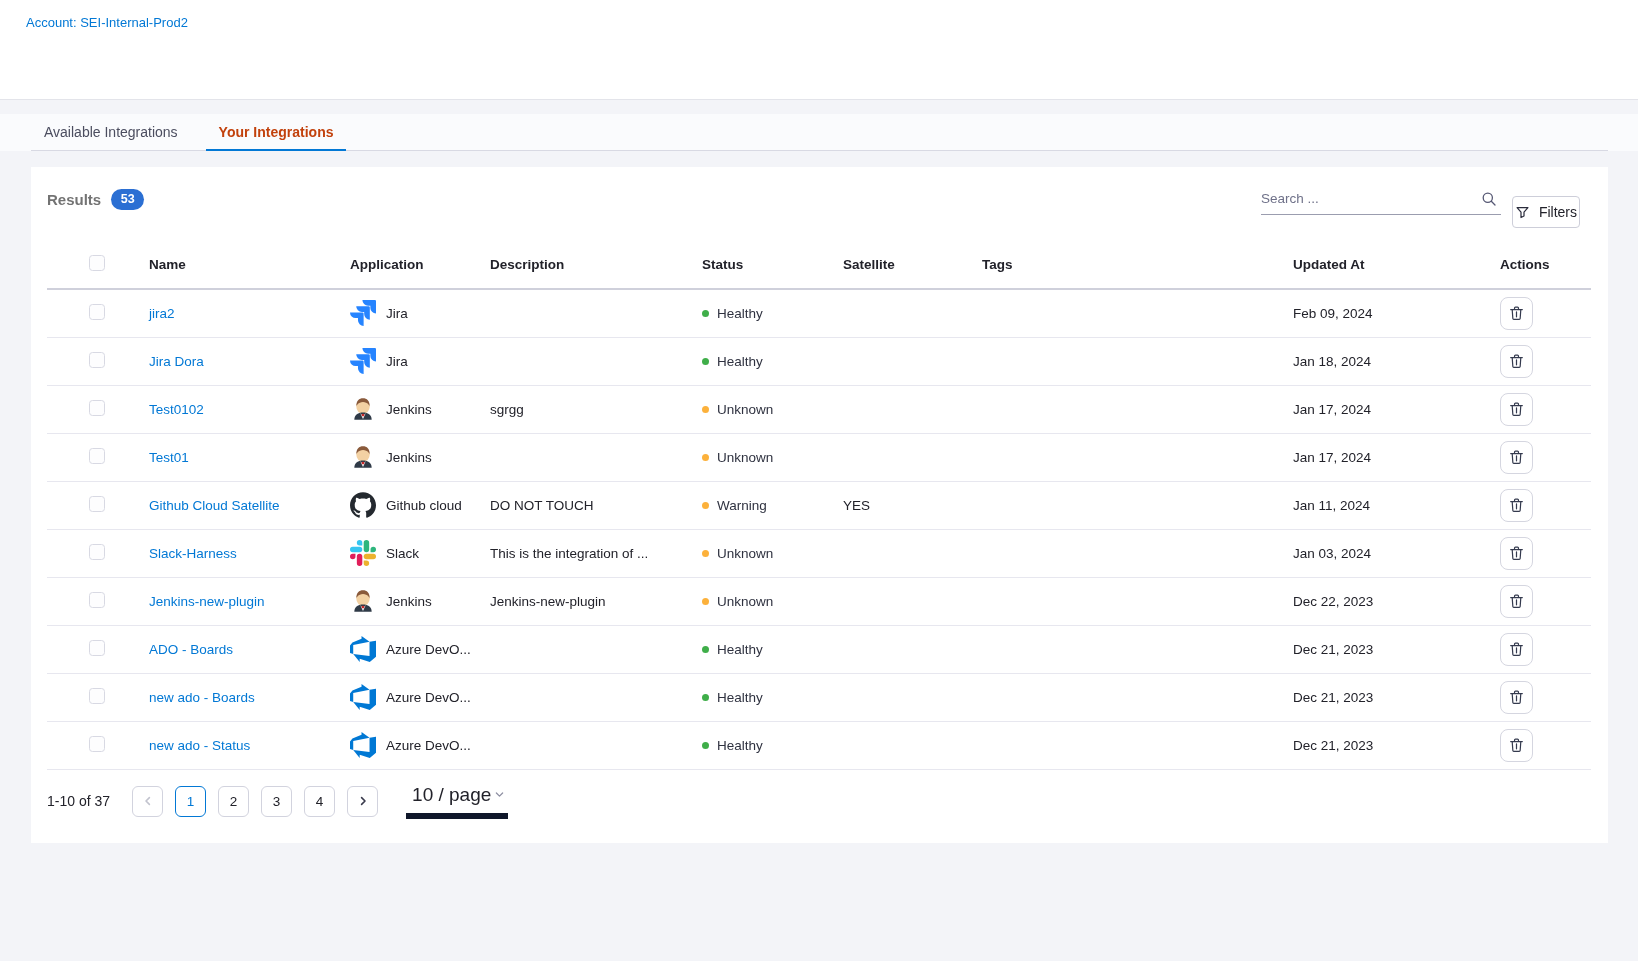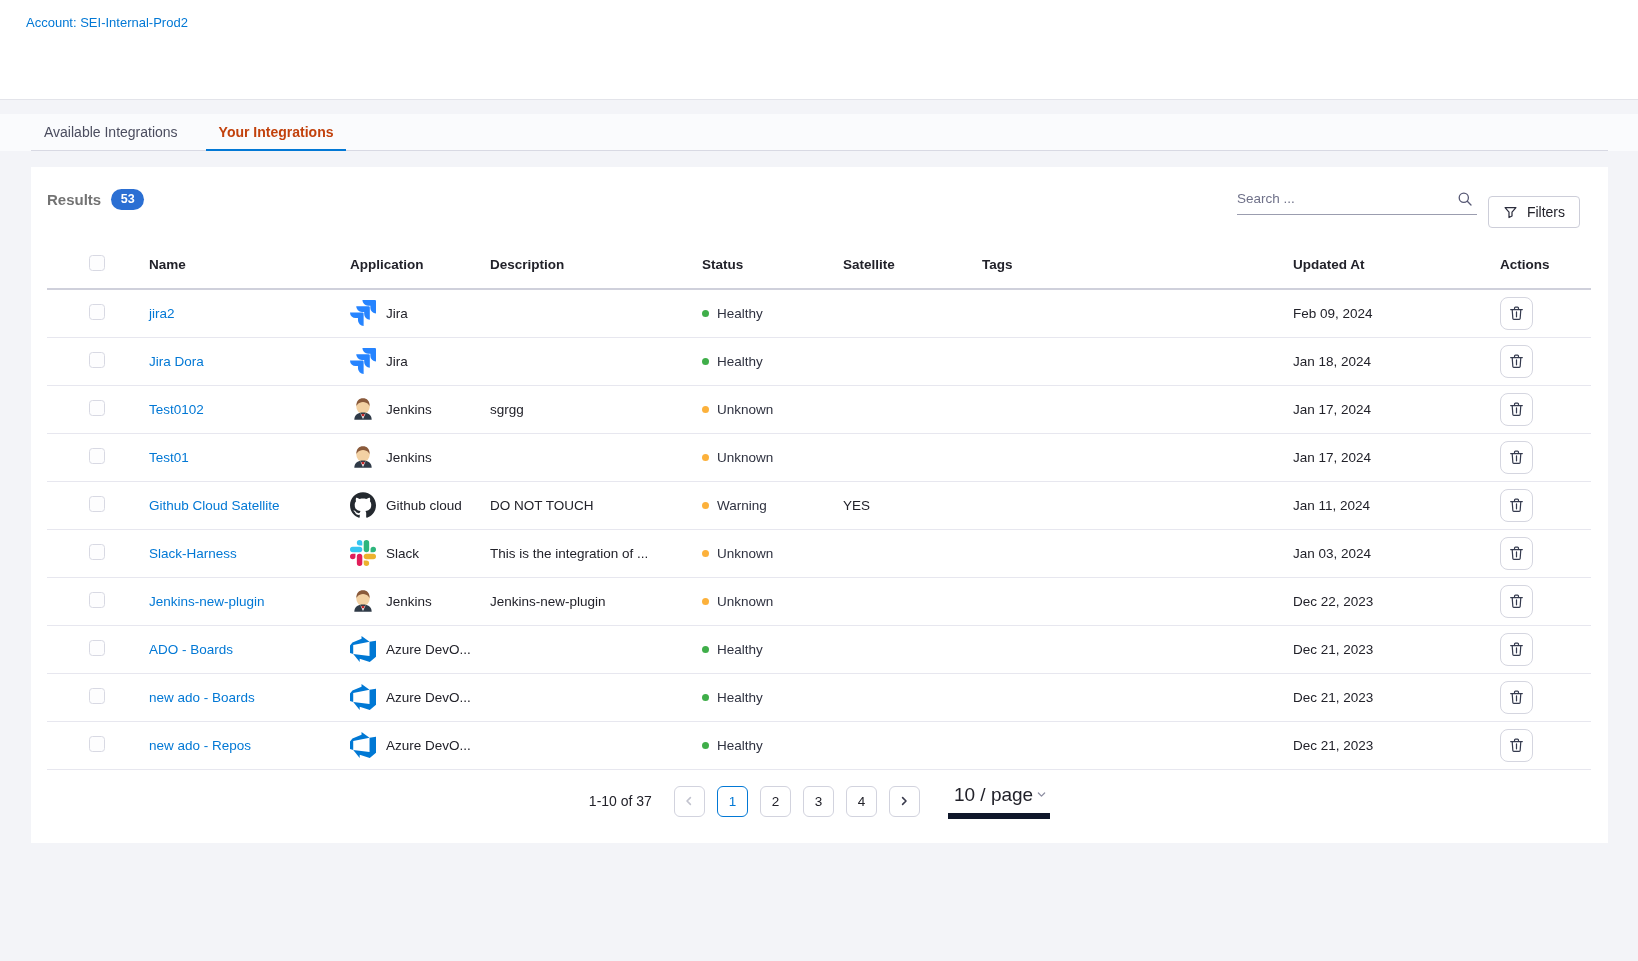--- a/index.html
+++ b/index.html
@@ -25,21 +25,21 @@
   .toolbar { display:flex; align-items:center; height:32px; }
   .results-label { font-size:15px; font-weight:700; color:#737373; }
   .results-badge { background:#2b6fd3; color:#fff; font-size:12.5px; font-weight:700; border-radius:11px;
                    min-width:33px; height:21px; display:inline-flex; align-items:center; justify-content:center;
                    margin-left:10px; padding:0 9px; }
   .toolbar-spacer { flex:1; }
   .search-box { width:240px; height:31px; border-bottom:1px solid #9b9daf; display:flex; align-items:center; margin-right:11px; }
   .search-box input { border:none; outline:none; flex:1; font-size:13.5px; color:#22222a; background:transparent; font-family:inherit; }
   .search-box input::placeholder { color:#6f7189; }
   .search-glyph { width:16px; height:16px; color:#565874; flex:none; margin-right:4px; }
-  .filters-btn { height:32px; padding:0 14px; border:1px solid #cdced9; border-radius:4px; background:#fff;
+  .filters-btn { height:32px; padding:0 2px; border:1px solid #cdced9; border-radius:4px; background:#fff;
                  display:inline-flex; align-items:center; gap:9px; font-size:14px; color:#22222a; cursor:pointer;
                  margin-right:12px; font-family:inherit;margin-top:26px; }
   .filter-glyph { width:15px; height:15px; color:#2a2c3c; }
 
   
   table { border-collapse:collapse; table-layout:fixed; width:1544px; margin-top:26px; }
   th { text-align:left; font-size:13.5px; font-weight:700; color:#22222a; padding:14px 0 14px 16px;
        border-bottom:2px solid #cfd0db; white-space:nowrap; }
   td { font-size:13.5px; color:#22222a; padding:0 0 0 16px; height:48px; border-bottom:1px solid #e7e7ef;
        white-space:nowrap; overflow:hidden; text-overflow:ellipsis; }
@@ -48,21 +48,21 @@
   .name-link { color:#0278d5; text-decoration:none; cursor:pointer; }
   .app { display:flex; align-items:center; gap:10px; }
   .app-icon { width:26px; height:26px; flex:none; }
   .status { display:flex; align-items:center; gap:8px; color:#2f3240; }
   .dot { width:7px; height:7px; border-radius:50%; display:inline-block; flex:none; }
   .trash-btn { width:33px; height:33px; border:1px solid #d5d6e0; border-radius:8px; background:#fff; color:#343a4e;
                display:inline-flex; align-items:center; justify-content:center; cursor:pointer; }
   .trash-glyph { width:15px; height:16px; }
 
   
-  .pagination { display:flex; align-items:center; justify-content:center; gap:12px; margin-top:14px; }
+  .pagination { display:flex; align-items:center; gap:12px; margin-top:14px; }
   .pg-range { font-size:14px; color:#22222a; margin-right:10px; }
   .pg-btn { width:31px; height:31px; border:1px solid #d2d3de; border-radius:6px; background:#fff; font-size:13.5px;
             color:#22222a; display:inline-flex; align-items:center; justify-content:center; cursor:pointer; font-family:inherit; }
   .pg-btn.active { border-color:#0278d5; color:#0278d5; }
   .pg-btn.nav { color:#3a3b4d; }
   .pg-btn.nav.disabled { color:#c2c3ce; cursor:default; }
   .pg-btn svg { width:12px; height:12px; }
   .page-buttons { display:flex; align-items:center; gap:12px; }
   .page-size { display:inline-flex; align-items:center; gap:3px; font-size:19px; color:#22222a;
                border-bottom:6px solid #0f172a; padding:0 3px 7px 6px; margin-left:16px; cursor:pointer; }
@@ -446,21 +446,21 @@
       <button class="trash-btn">
         <svg class="trash-glyph">
                 <use href="#trash-icon-def"></use>
               </svg>
       </button>
     </td>
   </tr>
 
   <tr>
     <td class="c-check"><span class="checkbox"></span></td>
-    <td><a class="name-link" href="#">new ado - Repos</a></td>
+    <td><a class="name-link" href="#">new ado - Status</a></td>
     <td>
       <div class="app">
         <svg class="app-icon">
                 <use href="#azure-devops-icon"></use>
               </svg>
         <span>Azure DevO...</span>
       </div>
     </td>
     <td><span></span></td>
     <td>

